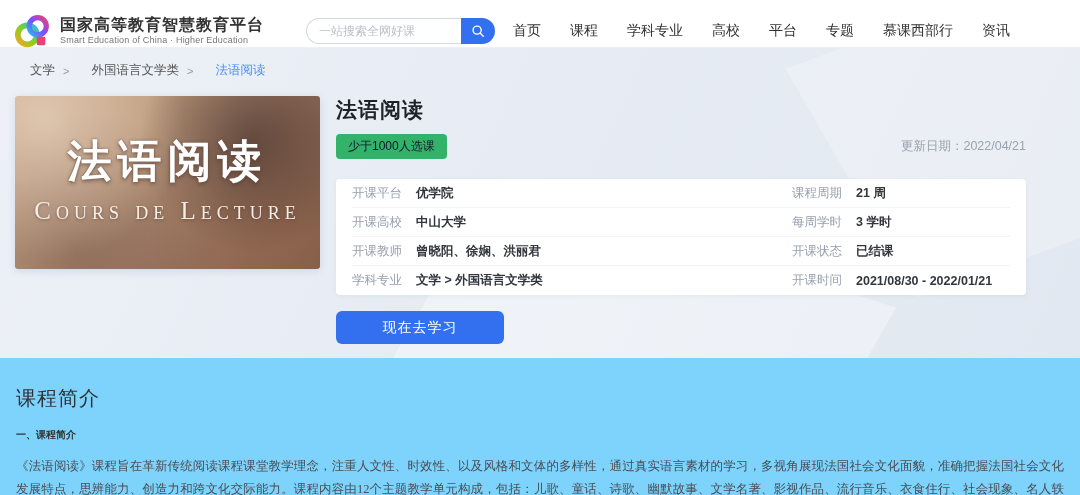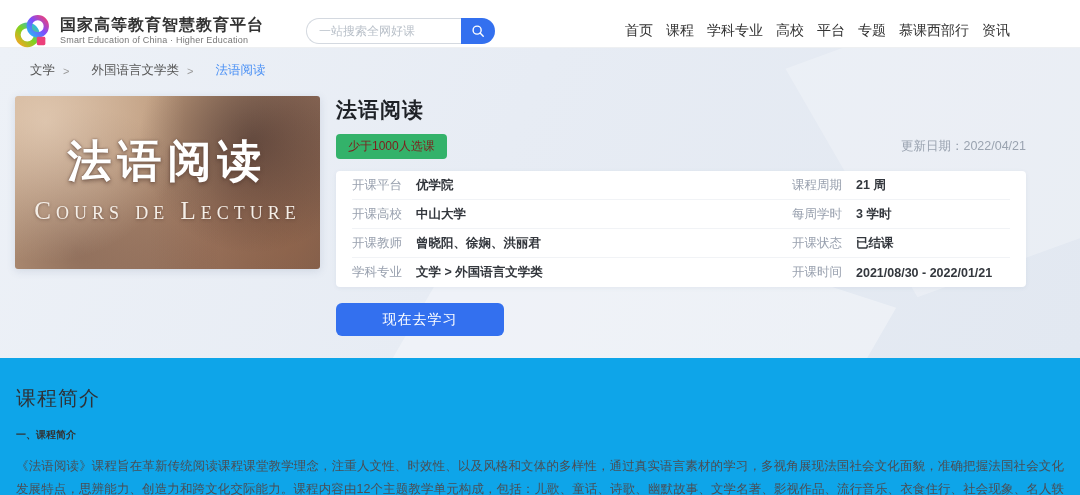--- a/index.html
+++ b/index.html
@@ -22,21 +22,21 @@
   .search-input {
     width:155px; height:26px; border:1px solid #d4d9e0; border-right:none;
     border-radius:13px 0 0 13px; padding:0 12px; font-size:12px; color:#333; outline:none;
     background:#fff;
   }
   .search-input::placeholder { color:#b9c0c9; }
   .search-btn {
     width:34px; height:26px; border:none; background:#3370ef; color:#fff;
     border-radius:0 13px 13px 0; cursor:pointer; display:flex; align-items:center; justify-content:center;
   }
-  .nav { margin-left:auto; display:flex; align-items:center; gap:13px; }
+  .nav { margin-left:auto; display:flex; align-items:center; gap:29px; }
   .nav-item { font-size:14px; color:#333; cursor:pointer; white-space:nowrap; }
 
   
   .hero {
     height:310px; position:relative; overflow:hidden;
     background:linear-gradient(115deg,#edf1f7 0%,#e7ecf4 45%,#e2e8f1 100%);
   }
   .hero-shape1 { position:absolute; left:420px; top:180px; width:420px; height:260px;
     background:rgba(255,255,255,0.35); transform:rotate(18deg) skewX(-12deg); }
   .hero-shape2 { position:absolute; left:840px; top:-60px; width:380px; height:260px;
@@ -69,48 +69,48 @@
   .cover-sub {
     font-family:"Liberation Serif", serif; font-variant:small-caps;
     font-size:25px; color:#f5efe8; letter-spacing:5px; margin-top:6px;
     text-shadow:0 1px 3px rgba(80,55,45,0.55);
   }
 
   .course-col { flex:1; margin-left:16px; min-width:0; }
   .course-title { font-size:21px; font-weight:bold; color:#1f2227; letter-spacing:1px; }
   .badge-row { display:flex; align-items:center; justify-content:space-between; margin-top:10px; }
   .badge {
-    background:#33b26a; color:#7f1d1d; font-size:12px; padding:4px 12px; border-radius:4px;
+    background:#33b26a; color:#0f172a; font-size:12px; padding:4px 12px; border-radius:4px;
     display:inline-block;
   }
   .update-date { font-size:12.5px; color:#9aa3b0; }
 
   .info-card {
-    background:#fff; border-radius:4px; margin-top:12px; padding:0 16px;
+    background:#fff; border-radius:4px; margin-top:20px; padding:0 16px;
     box-shadow:0 1px 4px rgba(80,100,140,0.08);
   }
   .info-row {
     display:flex; align-items:center; height:29px; border-bottom:1px solid #f1f3f6;
     font-size:12.5px;
   }
   .info-row:last-child { border-bottom:none; }
   .pair { display:flex; align-items:center; min-width:0; }
   .pair-left { flex:1; }
   .pair-right { width:218px; flex:none; }
   .info-label { color:#98a0ae; margin-right:14px; white-space:nowrap; }
   .info-value { color:#33373d; font-weight:bold; white-space:nowrap; }
 
   .cta-btn {
     margin-top:16px; width:168px; height:33px; background:#3370ef; color:#fff;
     border:none; border-radius:6px; font-size:14px; cursor:pointer; letter-spacing:1px;
     font-family:"Liberation Sans", sans-serif;
   }
 
   
-  .intro { background:#0ea5e9; height:137px; padding:27px 16px 4px 16px; }
+  .intro { background:#7dd3fc; height:137px; padding:27px 16px 4px 16px;font-family:Liberation Serif, serif; }
   .intro-title { font-size:20px; color:#2e3238; font-weight:normal; letter-spacing:1px; }
   .intro-sub { font-size:10px; font-weight:bold; color:#333; margin-top:16px; }
   .intro-para {
     font-size:12.5px; color:#4a4e55; line-height:1.8; margin-top:13px;
     text-align:justify;
   }
 </style>
 </head>
 <body>
 

